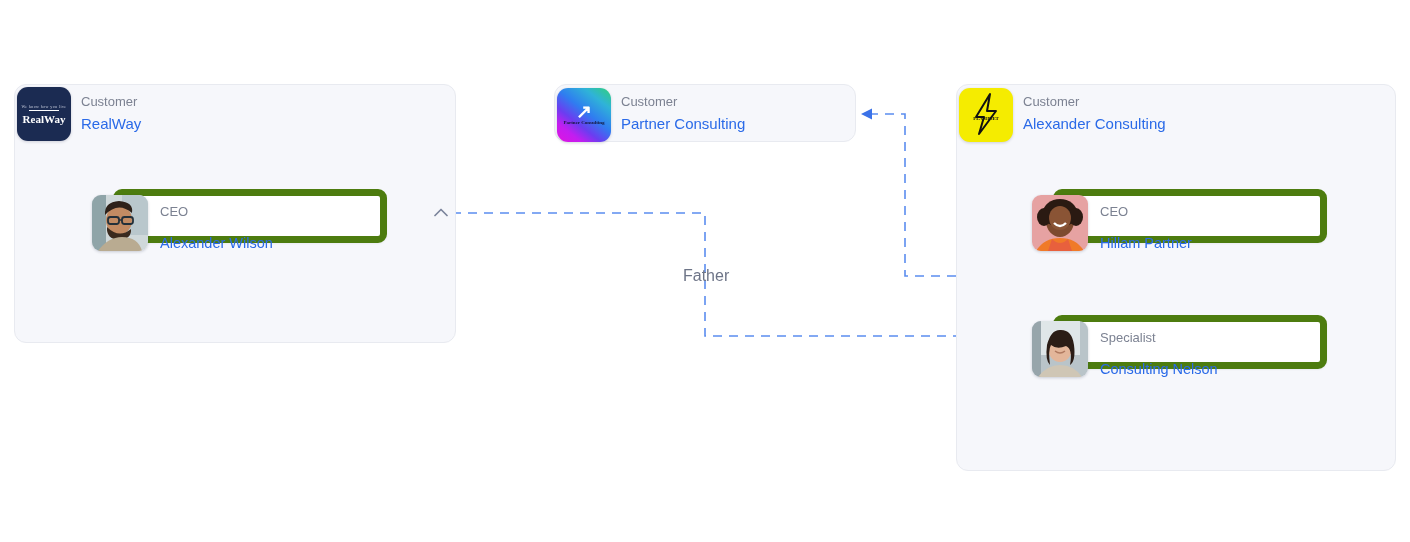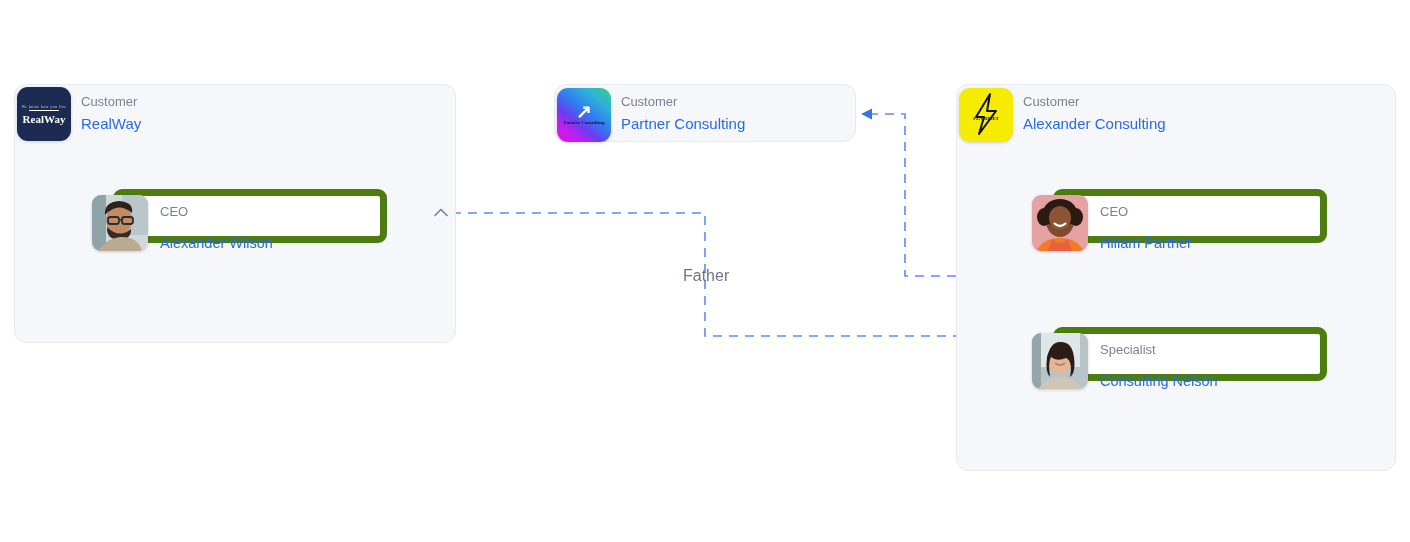--- a/index.html
+++ b/index.html
@@ -296,21 +296,21 @@
           <path d="M4 56 q8 -13 24 -13 q16 0 24 13z" fill="#f07a28"></path>
           <path d="M20 44 q8 8 16 0 l4 12 h-24z" fill="#e8603d"></path>
         </svg>
       </div>
       <div class="person-meta">
         <div class="role-label">CEO</div>
         <div class="entity-name">Hillam Partner</div>
       </div>
     </div>
 
-    <div class="person" style="left:96px; top:242px; width:274px; height:54px;">
+    <div class="person" style="left:96px; top:230px; width:274px; height:54px;">
       <div class="avatar">
         <svg width="56" height="56" viewBox="0 0 56 56" aria-hidden="true">
           <rect width="56" height="56" fill="#b9c4c9"></rect>
           <rect x="8" y="0" width="40" height="34" fill="#dfe6e8"></rect>
           <rect x="0" y="0" width="9" height="56" fill="#97a5ab"></rect>
           <ellipse cx="28" cy="27" rx="12" ry="14" fill="#e3b69a"></ellipse>
           <path d="M15 24 q4 -16 14 -15 q11 0 13 15 q2 16 -4 20 q3 -16 -4 -19 q-9 4 -15 -1 q-3 5 -1 20 q-5 -5 -3 -20z" fill="#2b1d16"></path>
           <path d="M23 30 q5 4 10 0" fill="none" stroke="#b07a60" stroke-width="1.4"></path>
           <path d="M6 56 q9 -12 22 -12 q14 0 22 12z" fill="#cfc6b5"></path>
         </svg>

